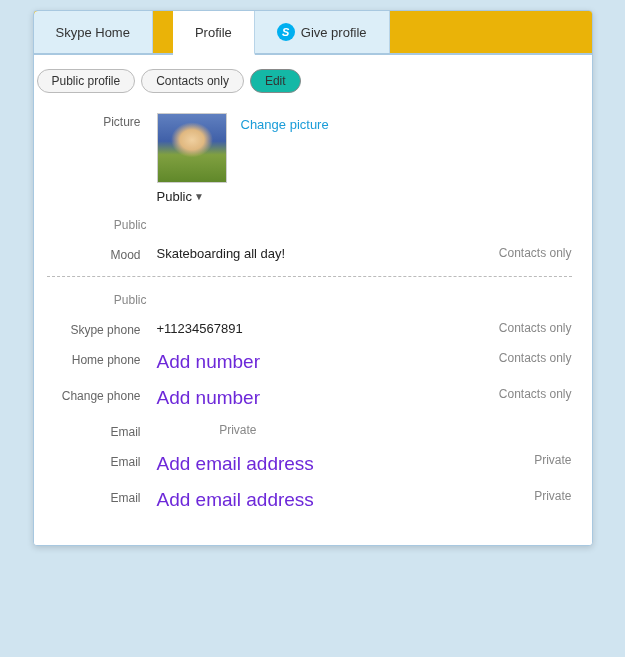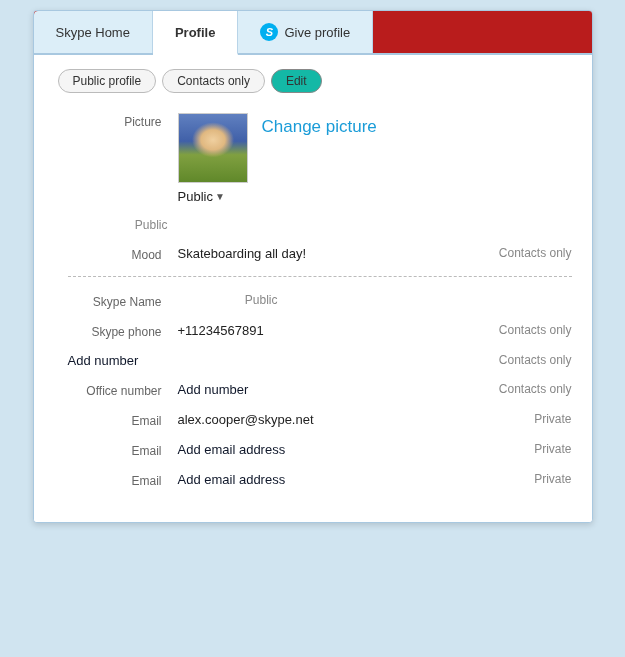--- a/index.html
+++ b/index.html
@@ -17,46 +17,47 @@
       width: 560px;
       background: #fff;
       border: 1px solid #a8c8e0;
       border-radius: 4px;
       overflow: hidden;
       box-shadow: 0 2px 6px rgba(0,0,0,0.15);
     }
     
     .tab-bar {
       display: flex;
-      background: #b91c1c;
+      background: #eab308;
       border-bottom: 2px solid #a8c8e0;
     }
     .tab {
       padding: 12px 22px;
       cursor: pointer;
       font-size: 13px;
       color: #333;
       border-right: 1px solid #b8d4e8;
       display: flex;
       align-items: center;
       gap: 6px;
       background: #dceef8;
     }
     .tab.active {
       background: #fff;
-      font-weight: bold;
+      font-weight: normal;
       border-bottom: 2px solid #fff;
       margin-bottom: -2px;
+      margin-left: 20px;
     }
     .tab:first-child {
       border-radius: 4px 0 0 0;
     }
     
     .content {
-      padding: 14px 20px 20px 24px;
+      padding: 14px 20px 20px 3px;
       background: #fff;
     }
     
     .sub-tabs {
       display: flex;
       gap: 0;
       margin-bottom: 20px;
     }
     .sub-tab {
       padding: 4px 14px;
@@ -121,21 +122,21 @@
     .profile-pic-inner {
       width: 100%;
       height: 100%;
       background:
         radial-gradient(ellipse 30px 25px at 50% 38%, #f0d0a0 0%, #e0b880 40%, transparent 70%),
         linear-gradient(180deg, #6080c0 0%, #4060a8 40%, #80a040 60%, #60882a 100%);
       position: relative;
     }
     .change-picture-link {
       color: #1a9cd8;
-      font-size: 17px;
+      font-size: 13px;
       cursor: pointer;
       text-decoration: none;
       padding-top: 4px;
     }
     .public-dropdown {
       display: flex;
       align-items: center;
       gap: 2px;
       font-size: 13px;
       color: #222;
@@ -146,23 +147,23 @@
       font-size: 10px;
       color: #555;
     }
     
     .divider {
       border: none;
       border-top: 1px dashed #bbb;
       margin: 8px 0 16px 0;
     }
     .link-value {
-      color: #0f172a;
-      cursor: pointer;
-      font-size: 13px;
+      color: #6d28d9;
+      cursor: pointer;
+      font-size: 19px;
     }
     
     .skype-icon {
       width: 18px;
       height: 18px;
       background: #00aff0;
       border-radius: 50%;
       display: inline-flex;
       align-items: center;
       justify-content: center;
@@ -227,48 +228,47 @@
 
       <div class="profile-row">
         <div class="row-label">Mood</div>
         <div class="row-value">Skateboarding all day!</div>
         <div class="row-privacy">Contacts only</div>
       </div>
 
       <hr class="divider">
 
       <div class="profile-row">
-        <div class="row-label">Skype Name</div>
         <div class="row-privacy">Public</div>
       </div>
 
       <div class="profile-row">
         <div class="row-label">Skype phone</div>
         <div class="row-value">+11234567891</div>
         <div class="row-privacy">Contacts only</div>
       </div>
 
       <div class="profile-row">
+        <div class="row-label">Home phone</div>
         <div class="row-value">
           <span class="link-value">Add number</span>
         </div>
         <div class="row-privacy">Contacts only</div>
       </div>
 
       <div class="profile-row">
-        <div class="row-label">Office number</div>
+        <div class="row-label">Change phone</div>
         <div class="row-value">
           <span class="link-value">Add number</span>
         </div>
         <div class="row-privacy">Contacts only</div>
       </div>
 
       <div class="profile-row">
         <div class="row-label">Email</div>
-        <div class="row-value">alex.cooper@skype.net</div>
         <div class="row-privacy">Private</div>
       </div>
 
       <div class="profile-row">
         <div class="row-label">Email</div>
         <div class="row-value">
           <span class="link-value">Add email address</span>
         </div>
         <div class="row-privacy">Private</div>
       </div>

